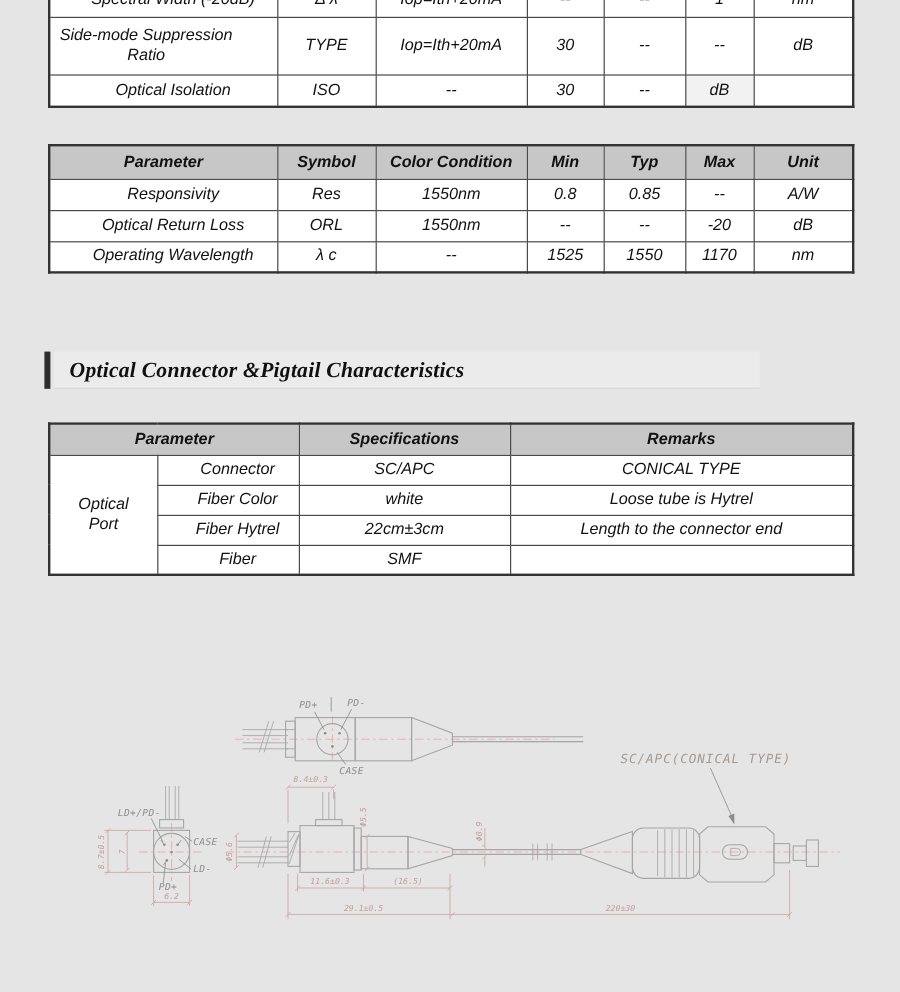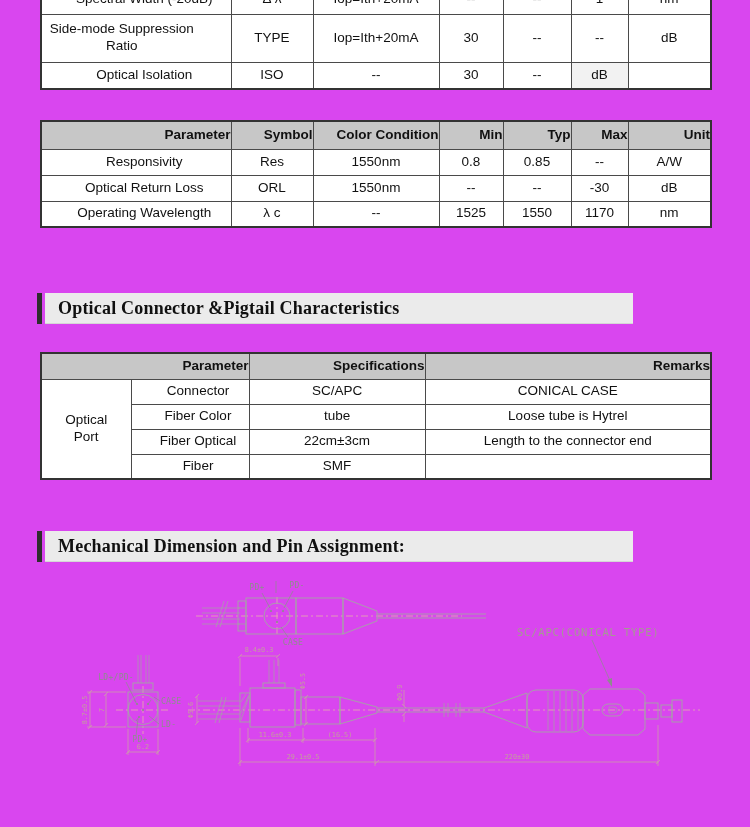--- a/index.html
+++ b/index.html
@@ -1,26 +1,26 @@
 <!DOCTYPE html>
 <html><head>
 <meta charset="utf-8">
 <style>
   * { margin:0; padding:0; box-sizing:border-box; }
   html,body { background:#fff; }
-  #page { position:relative; width:750px; height:827px; background:#d946ef; overflow:hidden;
-          font-family:"Liberation Sans", sans-serif; color:#1a1a1a; }
+  #page { position:relative; width:750px; height:827px; background:#e5e5e5; overflow:hidden;
+          font-family:"Liberation Sans", sans-serif; color:#1a1a1a;font-style:italic; }
 
   
   table.spec { border-collapse:collapse; table-layout:fixed; width:670px;
                font-size:13.5px; color:#111; background:#fff; }
   table.spec td, table.spec th { border:1px solid #4a4a4a; text-align:center;
                vertical-align:middle; overflow:hidden; line-height:1.25; }
   table.spec { border:2px solid #333; }
-  table.spec th { background:#c7c7c7; font-weight:bold;text-align:right; }
+  table.spec th { background:#c7c7c7; font-weight:bold; }
   td.pl { text-align:left; padding-left:16px;margin-top:20px; }
   td.wrapcell { text-align:left; padding-left:5px; padding-right:34px; }
   .t-abs { position:absolute; left:40px; }
   .cell-shaded { background:#f2f2f2; }
 
   
   .section-bar { position:absolute; left:37px; width:596px; height:31px; display:flex; }
   .bar-accent { width:5px; height:31px; background:#2e2e2e; margin-right:3px; }
   .bar-body { flex:1; background:#ebebeb; border-bottom:1px solid #d6d6d6;
               display:flex; align-items:center; }
@@ -113,21 +113,21 @@
       <td>0.85</td>
       <td>--</td>
       <td>A/W</td>
     </tr>
     <tr style="height:26px">
       <td class="pl">Optical Return Loss</td>
       <td>ORL</td>
       <td>1550nm</td>
       <td>--</td>
       <td>--</td>
-      <td>-30</td>
+      <td>-20</td>
       <td>dB</td>
     </tr>
     <tr style="height:26px">
       <td class="pl">Operating Wavelength</td>
       <td>λ c</td>
       <td>--</td>
       <td>1525</td>
       <td>1550</td>
       <td>1170</td>
       <td>nm</td>
@@ -152,46 +152,40 @@
     <tbody>
         <tr style="height:26px">
       <th colspan="2">Parameter</th>
       <th>Specifications</th>
       <th>Remarks</th>
     </tr>
     <tr style="height:25px">
       <td rowspan="4" style="padding:0 12px">Optical Port</td>
       <td class="pl">Connector</td>
       <td>SC/APC</td>
-      <td>CONICAL CASE</td>
+      <td>CONICAL TYPE</td>
     </tr>
     <tr style="height:25px">
       <td class="pl">Fiber Color</td>
-      <td>tube</td>
+      <td>white</td>
       <td>Loose tube is Hytrel</td>
     </tr>
     <tr style="height:25px">
-      <td class="pl">Fiber Optical</td>
+      <td class="pl">Fiber Hytrel</td>
       <td>22cm±3cm</td>
       <td>Length to the connector end</td>
     </tr>
     <tr style="height:25px">
       <td class="pl">Fiber</td>
       <td>SMF</td>
       <td></td>
     </tr>
   </tbody>
     </table>
 
-  <div class="section-bar" style="top:531px">
-    <div class="bar-accent"></div>
-    <div class="bar-body">
-      <div class="bar-text">Mechanical Dimension and Pin Assignment:</div>
-    </div>
-  </div>
 
   <svg id="mech" width="750" height="215" viewBox="0 0 750 215">
 
     <g>
       <line class="cl" x1="196" y1="46" x2="462" y2="46"></line>
       <line class="cl" x1="277" y1="27" x2="277" y2="65"></line>
       <line class="olt" x1="202" y1="38" x2="240" y2="38"></line>
       <line class="olt" x1="202" y1="43" x2="240" y2="43"></line>
       <line class="olt" x1="202" y1="49" x2="240" y2="49"></line>
       <line class="olt" x1="202" y1="54" x2="240" y2="54"></line>

